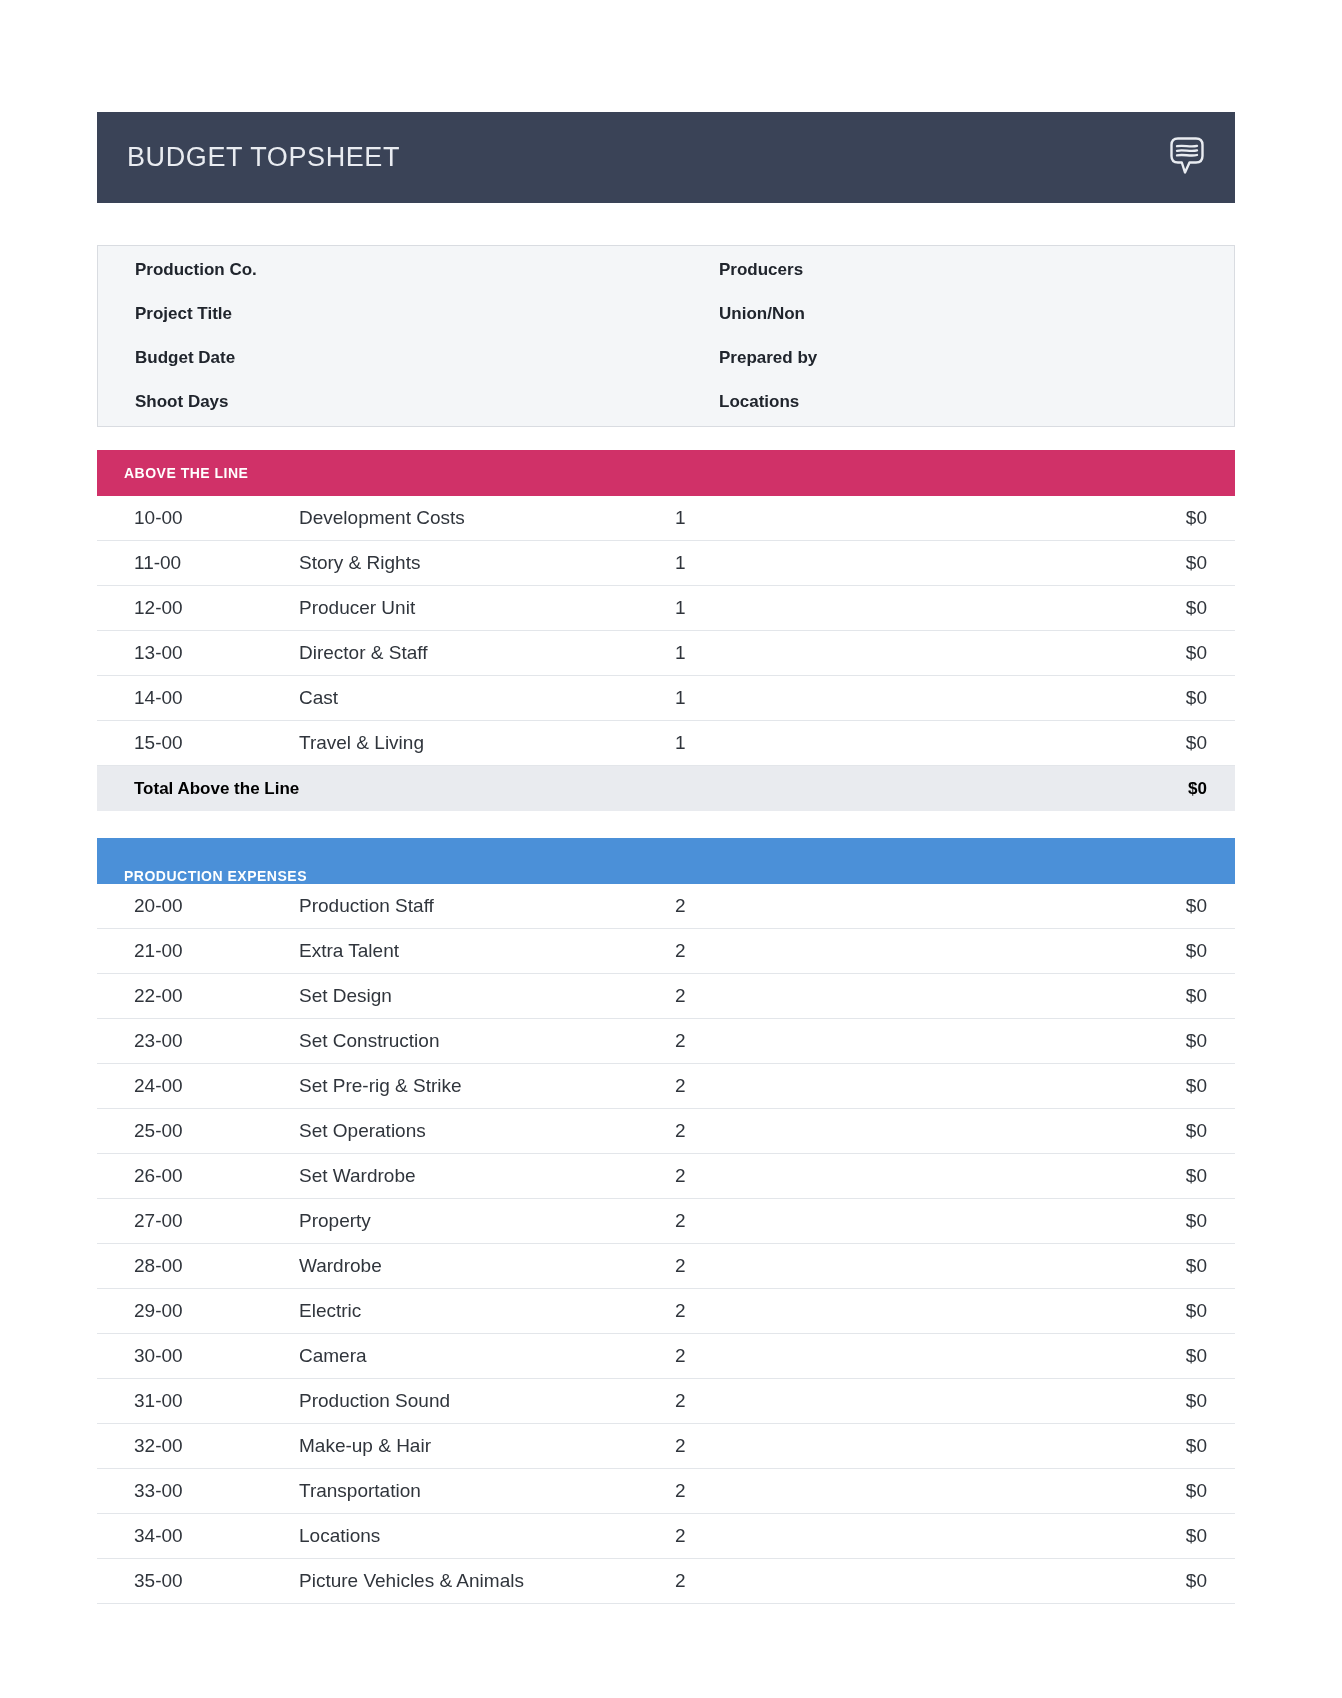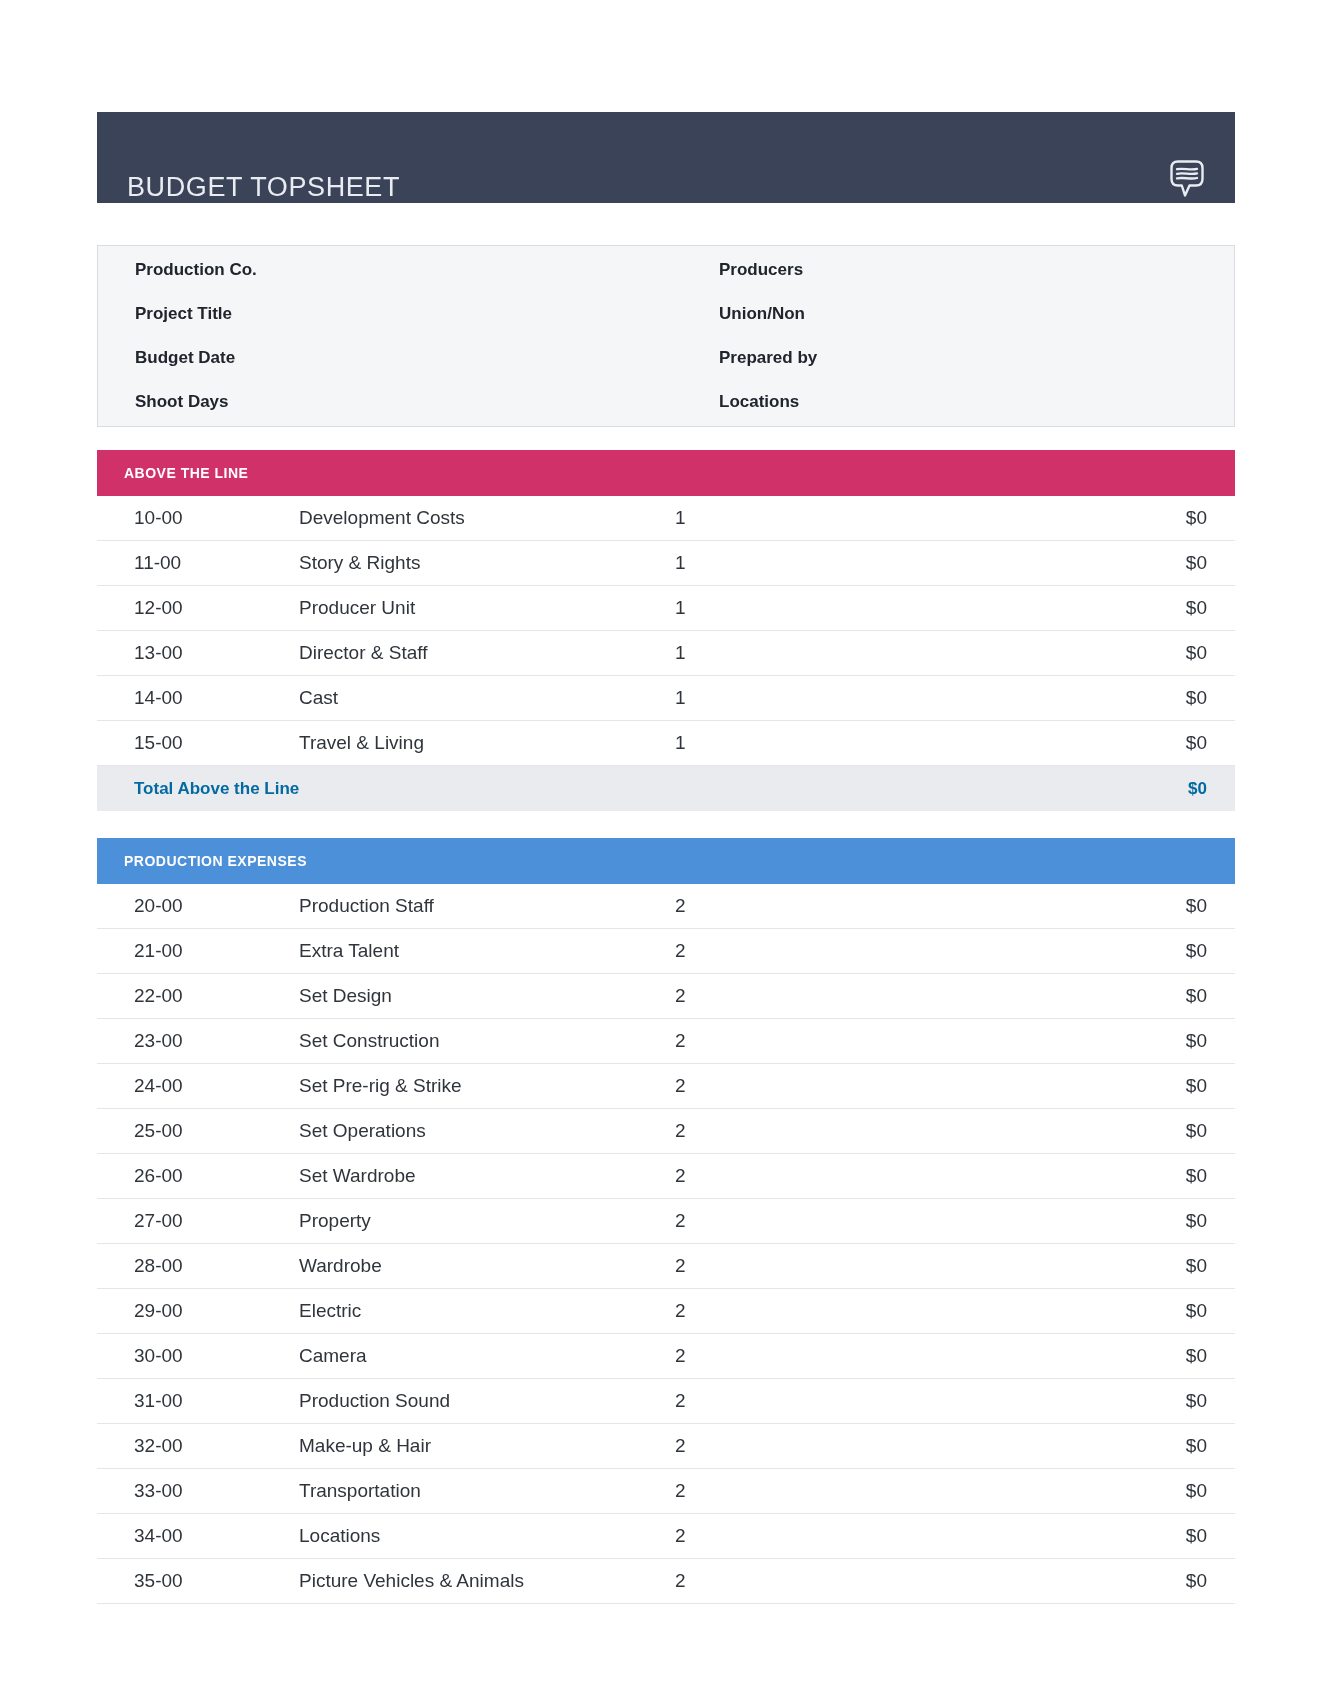--- a/index.html
+++ b/index.html
@@ -7,21 +7,21 @@
     width:1342px; height:1698px;
     font-family:"Liberation Sans", sans-serif;
     color:#30353c;
     position:relative;
   }
   .content { position:absolute; left:97px; top:0; width:1138px; }
 
   
   .topbar {
     margin-top:112px; height:91px;
-    display:flex; align-items:flex-end; justify-content:space-between;
+    display:flex; align-items:center; justify-content:space-between;
     padding:0 30px; box-sizing:border-box;
   }
   .topbar-title {
     font-size:27px; font-weight:400; letter-spacing:0.6px; color:#e9ecf1;
   }
   .comment-btn { width:36px; height:44px; display:flex; align-items:flex-start; cursor:pointer; background:none; border:none; padding:0; }
 
   
   .info-panel {
     margin-top:42px;
@@ -57,21 +57,21 @@
     padding:0 28px 0 37px;
     border-bottom:1px solid #e3e6ea;
     font-size:19px; color:#30353c;
   }
   .row .amount { text-align:right; }
   .total-row {
     height:45px; box-sizing:border-box;
     display:flex; align-items:center; justify-content:space-between;
     padding:0 28px 0 37px;
     background:#e9ebef;
-    font-size:17px; font-weight:700; color:#0369a1;
+    font-size:17px; font-weight:700; color:#000000;
   }
 </style>
 </head>
 <body>
 
 <div class="content">
 
   <div class="topbar" style="background: rgb(58, 67, 87);">
     <div class="topbar-title">BUDGET TOPSHEET</div>
     <button class="comment-btn" title="">
@@ -139,21 +139,21 @@
           <span class="desc">Travel &amp; Living</span>
           <span class="count">1</span>
           <span class="amount">$0</span>
         </div>
         <div class="total-row" style="background: rgb(233, 235, 239);">
           <span>Total Above the Line</span>
           <span>$0</span>
         </div>
       </div>
       <div class="section">
-        <div class="section-bar" style="background: rgb(75, 144, 216);">
+        <div class="section-bar" style="background: rgb(75, 144, 216); align-items: flex-end;">
           <span class="section-bar-title">PRODUCTION EXPENSES</span>
         </div>
         <div class="row">
           <span class="code">20-00</span>
           <span class="desc">Production Staff</span>
           <span class="count">2</span>
           <span class="amount">$0</span>
         </div>
         <div class="row">
           <span class="code">21-00</span>

